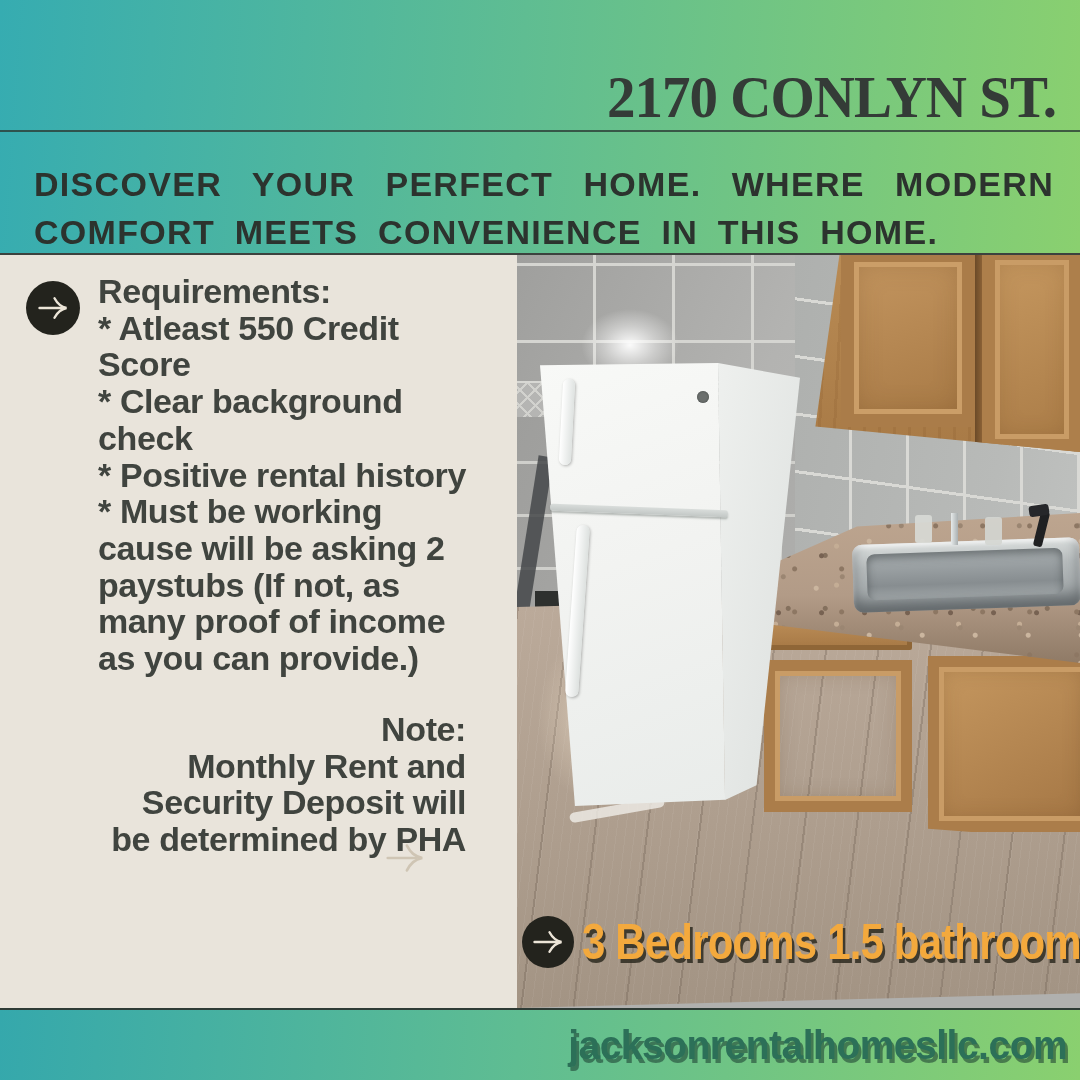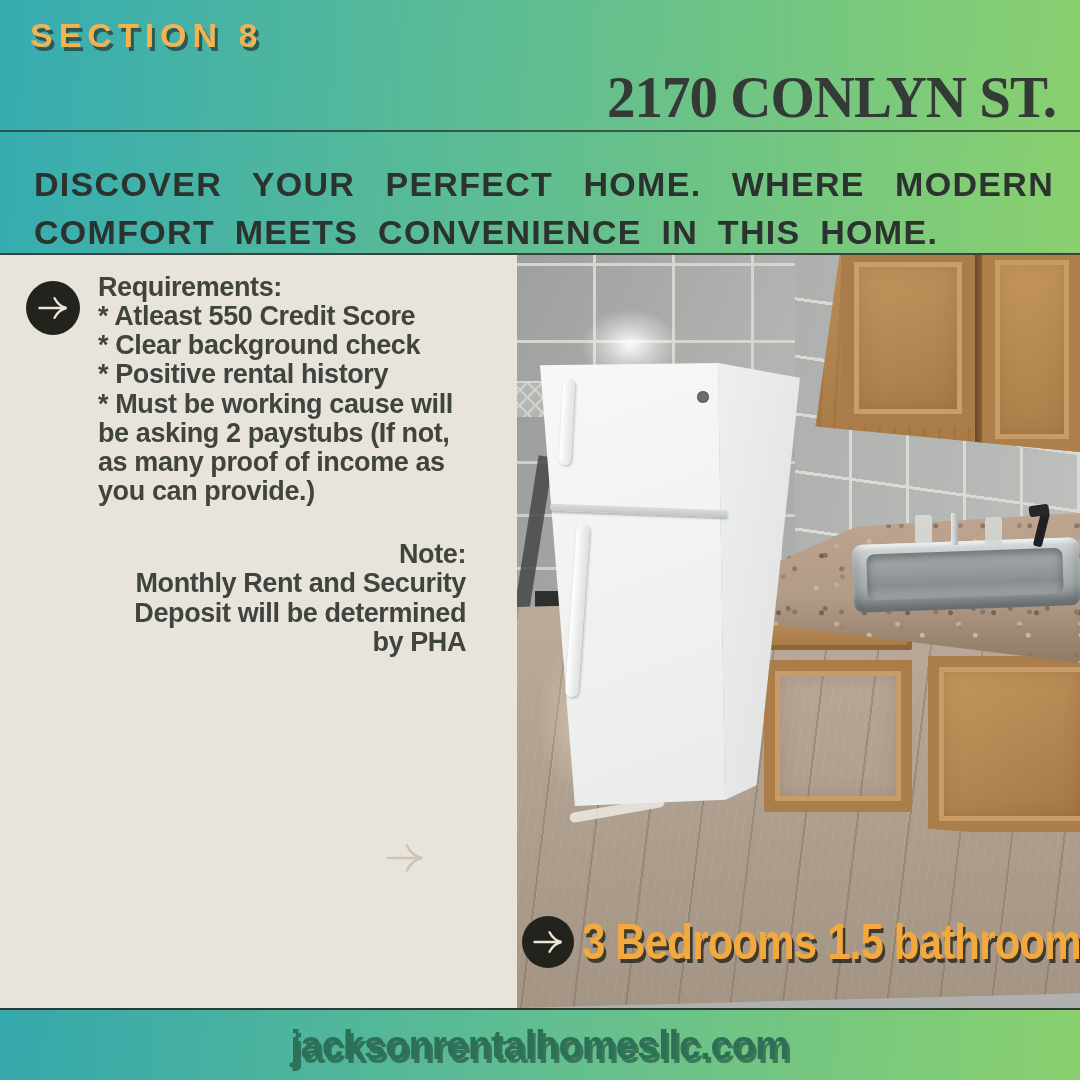--- a/index.html
+++ b/index.html
@@ -35,21 +35,21 @@
   
   .main{position:absolute;left:0;top:253px;width:1080px;height:755px;border-top:2px solid #3c423e;box-sizing:border-box;}
   .left-panel{position:absolute;left:0;top:0;width:517px;height:753px;background:#e9e4db;}
   .arrow-badge{
     position:absolute;left:26px;top:26px;width:54px;height:54px;border-radius:50%;
     background:#23231d;display:flex;align-items:center;justify-content:center;
   }
   .arrow-badge svg{width:36px;height:36px;}
   .req-block{
     position:absolute;left:98px;top:18px;width:368px;
-    font-size:27px;font-weight:bold;line-height:1.08;letter-spacing:-.4px;color:#40443f;
+    font-size:34px;font-weight:bold;line-height:1.08;letter-spacing:-.4px;color:#40443f;
   }
   .req-item{margin:0;padding:0;}
   .note-block{margin-top:34px;text-align:right;}
   .note-arrow{position:absolute;left:372px;top:580px;width:66px;height:46px;}
   
   .photo{position:absolute;left:517px;top:0;width:563px;height:753px;overflow:hidden;background:#b0b0ae;}
   .tiles-large{
     position:absolute;left:0;top:0;width:332px;height:470px;z-index:1;
     background-image:
       repeating-linear-gradient(90deg,transparent 0 76px,#d5d5d1 76px 79px),
@@ -201,35 +201,34 @@
   .caption-text{
     display:inline-block;transform:scaleX(.84);transform-origin:left center;
     font-size:50px;font-weight:bold;letter-spacing:-1px;color:#f3a93d;white-space:nowrap;
     text-shadow:3px 4px 0 rgba(45,42,32,.85);
   }
   
   .footer{
     position:absolute;left:0;top:1008px;width:1080px;height:72px;
     background:linear-gradient(94deg,#35a8ac 0%,#5fbd92 48%,#8ad06f 100%);
     border-top:2px solid #2e3b35;box-sizing:border-box;
-    display:flex;align-items:center;justify-content:center;
+    display:flex;align-items:center;justify-content:flex-end;
   }
   .website{
     display:inline-block;transform:scaleX(.95);
     font-size:41px;font-weight:bold;letter-spacing:-.5px;color:#2c7058;
     text-shadow:3px 4px 0 rgba(24,56,45,.55);
   }
 </style>
 </head>
 <body>
 
 <div class="poster">
 
   <div class="top-band">
-    <div class="section-label">SECTION 8</div>
     <div class="address">2170 CONLYN ST.</div>
     <div class="band-divider"></div>
     <div class="tagline">DISCOVER YOUR PERFECT HOME. WHERE MODERN COMFORT MEETS CONVENIENCE IN THIS HOME.</div>
   </div>
 
   <div class="main">
 
     <div class="left-panel">
       <div class="arrow-badge">
         <svg viewBox="0 0 24 24" fill="none" stroke="#ece5d8" stroke-width="1.6" stroke-linecap="round">

